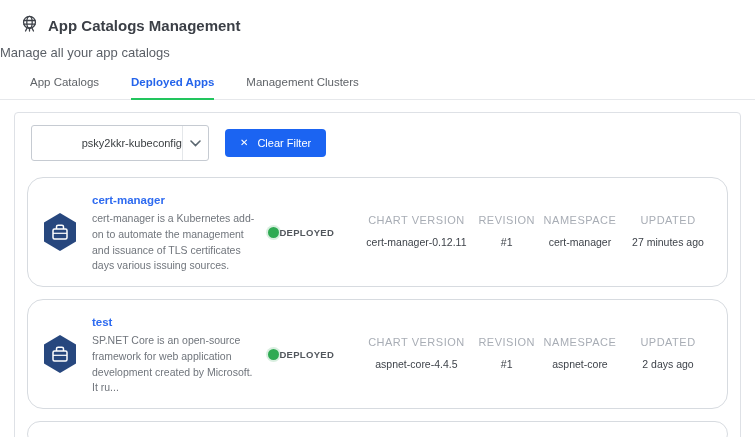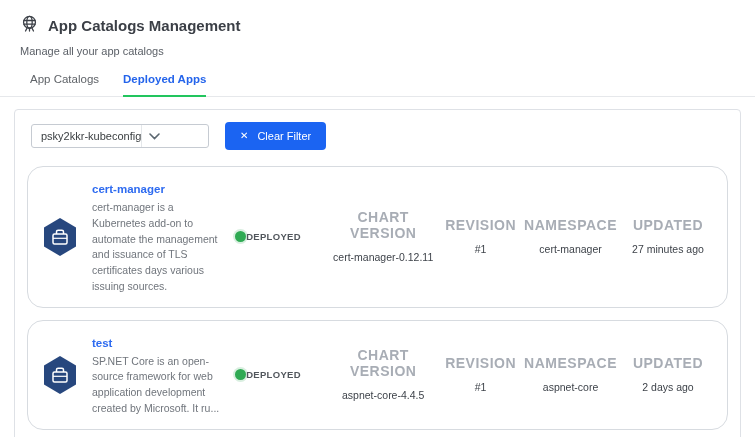--- a/index.html
+++ b/index.html
@@ -1,35 +1,35 @@
 <!DOCTYPE html>
 <html><head>
 <meta charset="utf-8">
 <style>
   * { margin: 0; padding: 0; box-sizing: border-box; }
   html, body { width: 755px; height: 437px; background: #fff; overflow: hidden;
     font-family: "Liberation Sans", sans-serif; color: #3c4043; }
 
   .header { display: flex; align-items: center; gap: 9px; padding: 14px 0 0 20px; }
   .header h1 { font-size: 15px; font-weight: 700; color: #3b3f46; }
-  .subtitle { padding-left: 20px; margin-top: 8px; font-size: 11px; color: #5a5f66; }
+  .subtitle { margin-top: 8px; font-size: 13px; color: #5a5f66; }
 
-  .tabs { display: flex; gap: 24px; padding-left: 30px; margin-top: 16px;
+  .tabs { display: flex; gap: 32px; padding-left: 30px; margin-top: 16px;
     border-bottom: 1px solid #e6e8eb; }
   .tab { font-size: 11.5px; color: #5f6368; padding-bottom: 10px; cursor: pointer; }
   .tab.active { color: #2464eb; font-weight: 700; border-bottom: 2px solid #22c55e;
     margin-bottom: -1px; }
 
   .panel { margin: 12px 14px 0 14px; border: 1px solid #dee1e6; border-radius: 4px;
     padding: 12px; min-height: 330px; }
   .clusters-label { font-size: 11px; font-weight: 700; color: #3c4043; margin: 2px 0 8px 4px; }
 
   .filter-row { display: flex; align-items: center; gap: 16px; margin: 0 0 16px 4px; }
-  .select { width: 178px; height: 24px; border: 1px solid #c6cbd2; border-radius: 3px;
-    display: flex; align-items: center; justify-content: flex-start; cursor: pointer;
+  .select { width: 178px; height: 36px; border: 1px solid #c6cbd2; border-radius: 3px;
+    display: flex; align-items: center; justify-content: flex-end; cursor: pointer;
     background: #fff; }
   .select-value { font-size: 11px; color: #3c4043; padding-left: 9px; white-space: nowrap; }
   .select-chevron { width: 26px; height: 100%; display: flex; align-items: center;
     justify-content: center; border-left: 1px solid #e4e7ea; }
   .clear-btn { display: flex; align-items: center; gap: 9px; height: 28px; padding: 0 15px;
     background: #1b64f2; color: #fff; border: none; border-radius: 4px; font-size: 11px;
     font-family: "Liberation Sans", sans-serif; cursor: pointer; }
   .clear-btn .x { font-size: 10px; line-height: 1; }
 
   .card { display: flex; align-items: center; border: 1px solid #d7dbe0; border-radius: 16px;
@@ -44,21 +44,21 @@
   .status { flex: 0 0 90px; display: flex; align-items: center; gap: 0; }
   .dot { width: 11px; height: 11px; border-radius: 50%; background: #2faa53;
     box-shadow: 0 0 0 2px #d9efe0; }
   .status-label { font-size: 9.5px; font-weight: 700; color: #52575d; letter-spacing: .3px; }
 
   .meta { text-align: center; padding: 0 4px; }
   .meta.chart { flex: 0 0 116px; }
   .meta.rev { flex: 0 0 52px; }
   .meta.ns { flex: 0 0 82px; }
   .meta.upd { flex: 0 0 94px; }
-  .meta-label { font-size: 14px; font-weight: 700; color: #a8adb5; letter-spacing: .5px;
+  .meta-label { font-size: 11px; font-weight: 400; color: #a8adb5; letter-spacing: .5px;
     margin-bottom: 9px; }
   .meta-value { font-size: 10.5px; color: #3e434a; line-height: 1.35; word-wrap: break-word; }
 </style>
 </head>
 <body>
 
 <div class="page">
 
   <div class="header">
     <span>
@@ -70,20 +70,21 @@
       </svg>
     </span>
     <h1>App Catalogs Management</h1>
   </div>
 
   <div class="subtitle">Manage all your app catalogs</div>
 
   <div class="tabs">
     <div class="tab">App Catalogs</div>
     <div class="tab active">Deployed Apps</div>
+    <div class="tab">Management Clusters</div>
   </div>
 
   <div class="panel">
 
 
     <div class="filter-row">
       <div class="select">
         <span class="select-value">psky2kkr-kubeconfig</span>
         <span class="select-chevron">
           <svg width="11" height="7" viewBox="0 0 11 7" fill="none" stroke="#5b6770" stroke-width="1.6" stroke-linecap="round">

